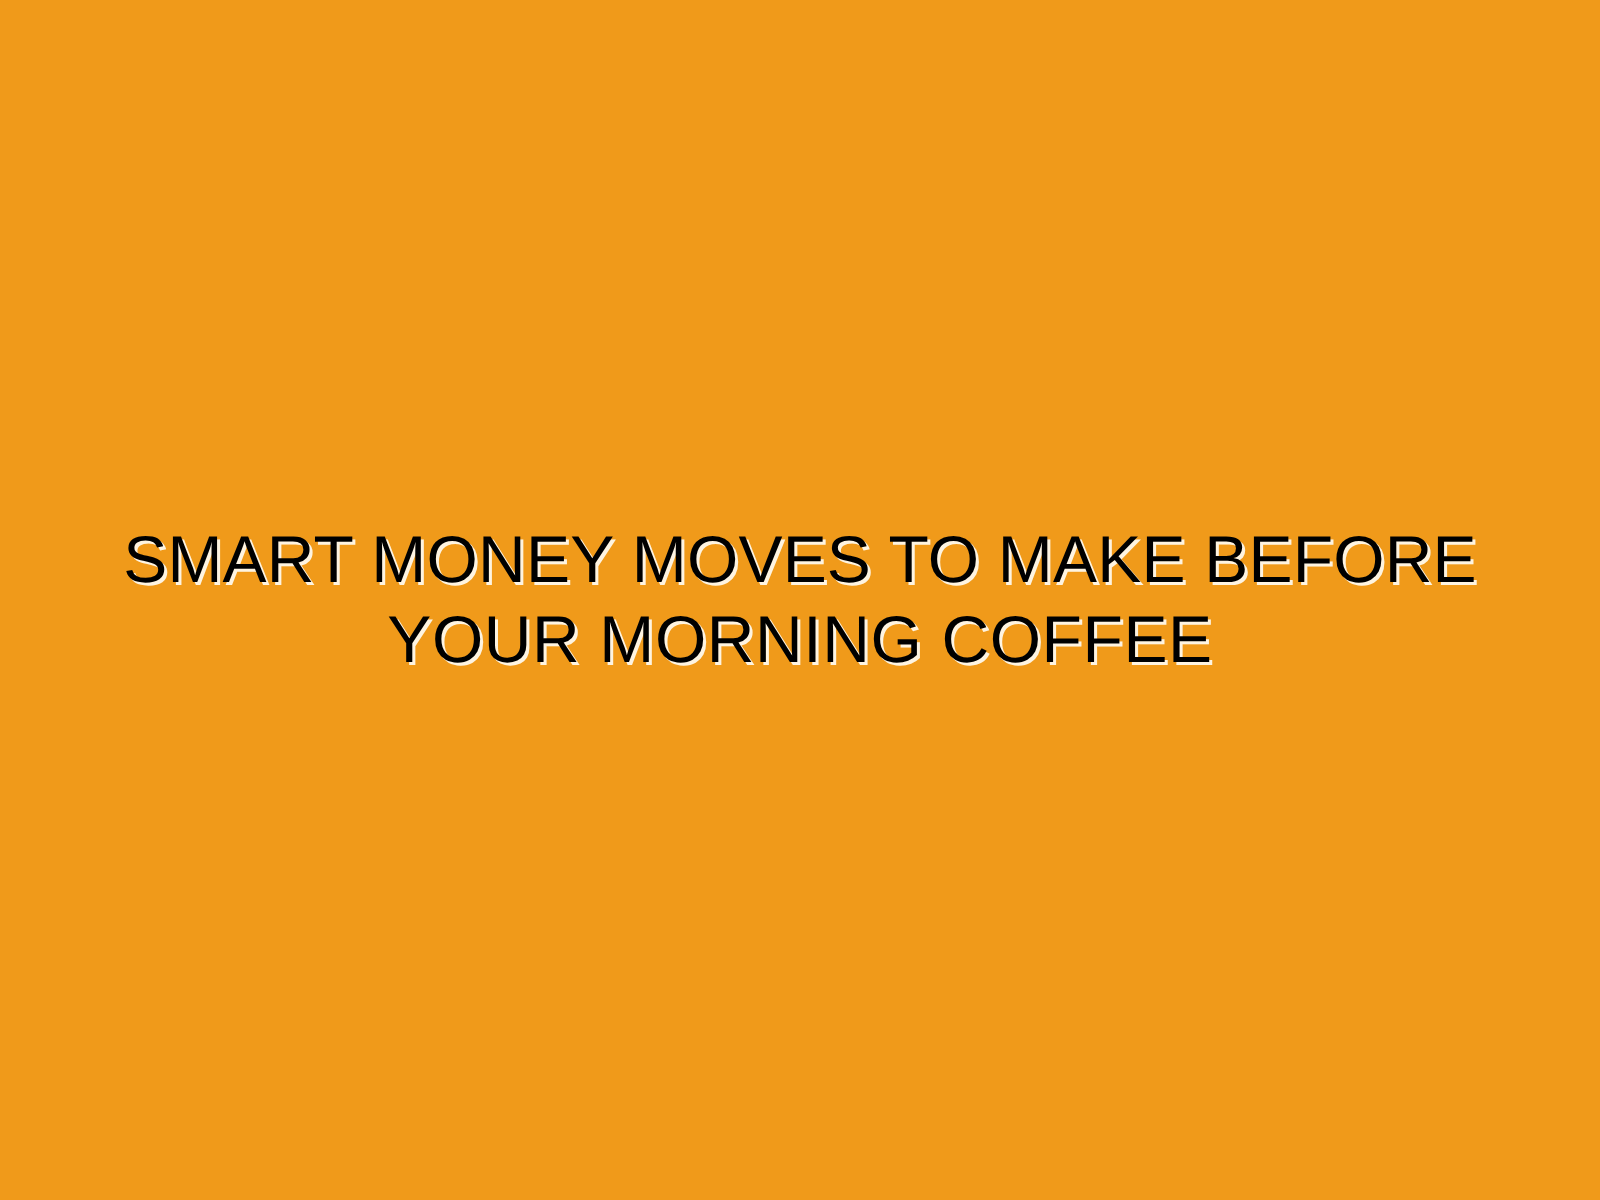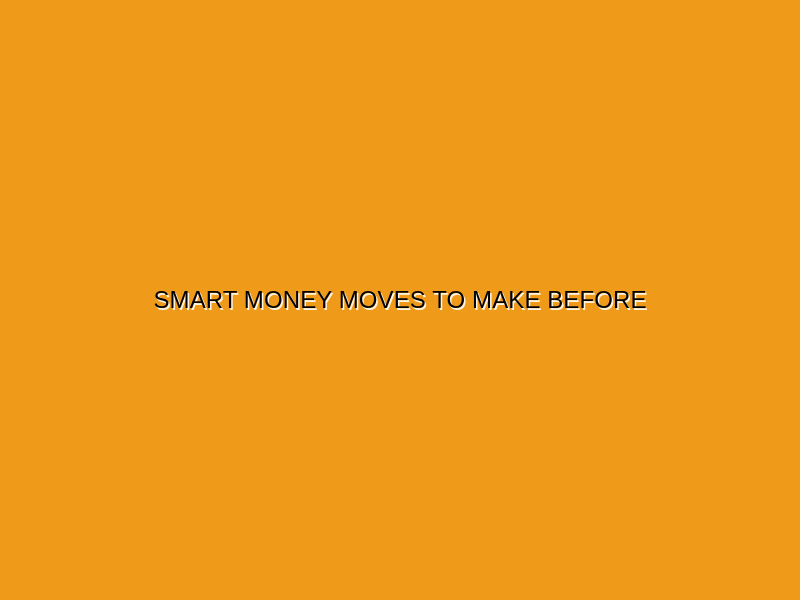--- a/index.html
+++ b/index.html
@@ -27,36 +27,37 @@
   }
 
   #headline-block {
     width: 720px;
     text-align: center;
   }
 
   .headline-line {
     display: block;
     font-family: "Liberation Sans", sans-serif;
-    font-size: 24px;
+    font-size: 33px;
     line-height: 40px;
     font-weight: 400;
     letter-spacing: 0.1px;
     color: #000000;
     text-transform: uppercase;
     white-space: nowrap;
     text-shadow: 1.5px 1.5px 0 rgba(255, 252, 242, 0.92);
   }
 
   #headline-line-2 {
     letter-spacing: 0.3px;
   }
 </style>
 </head>
 <body>
 
 <div id="title-card">
 
   <div id="headline-block">
     <span class="headline-line" id="headline-line-1">SMART MONEY MOVES TO MAKE BEFORE</span>
+    <span class="headline-line" id="headline-line-2">YOUR MORNING COFFEE</span>
   </div>
 
 </div>
 
 </body></html>

